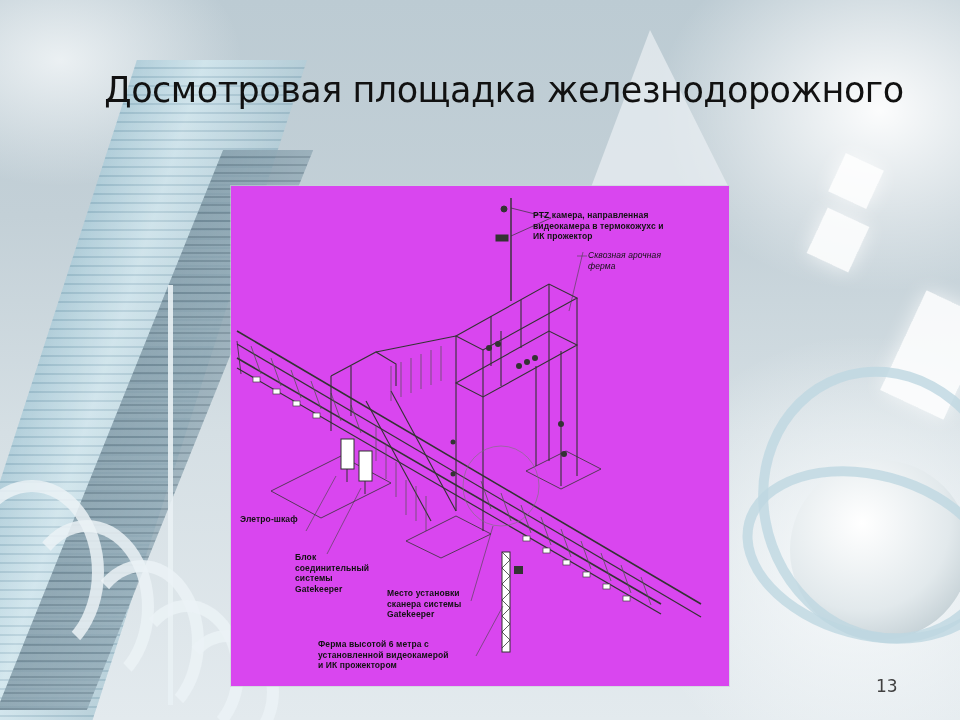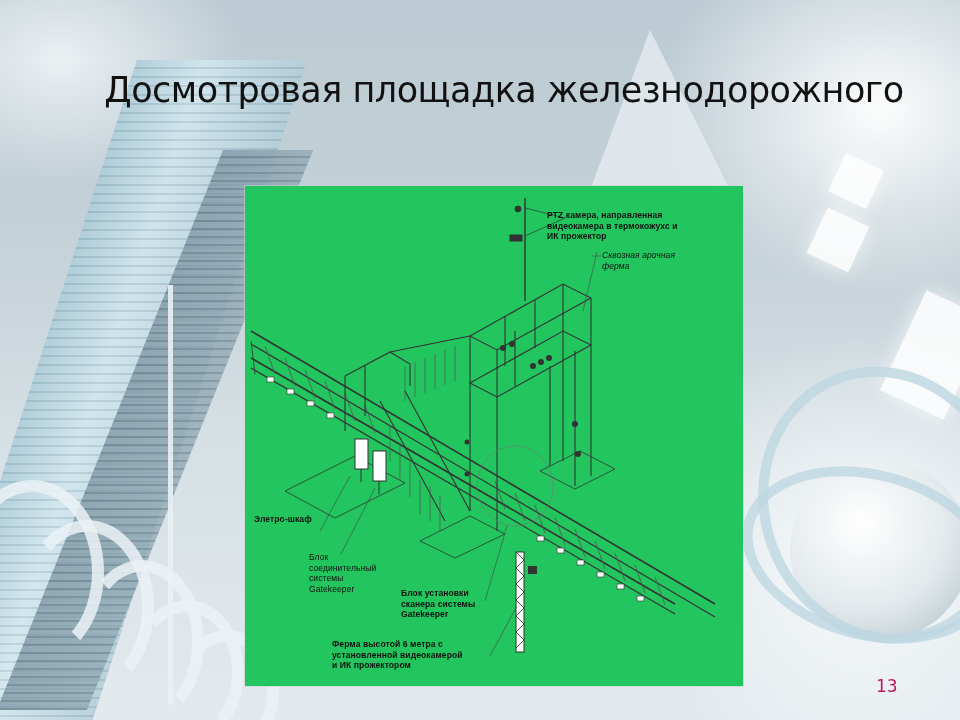--- a/index.html
+++ b/index.html
@@ -52,34 +52,34 @@
   .title {
     position: absolute; left: 0; right: 0; top: 40px;
     text-align: center; color: #111;
     font-family: "DejaVu Sans", sans-serif;
     font-size: 35px; line-height: 54px; font-weight: normal;
     letter-spacing: -0.5px;
   }
   .title span { display: block; padding-left: 48px; }
 
   .figure-panel {
-    position: absolute; left: 245px; top: 186px; width: 498px; height: 500px;
-    background: #22c55e;
+    position: absolute; left: 231px; top: 186px; width: 498px; height: 500px;
+    background: #d946ef;
     box-shadow: 0 0 0 1px rgba(200,210,215,0.6);
   }
   .figure-panel svg { position: absolute; left: 0; top: 0; }
   .lbl {
     position: absolute; font-family: "Liberation Sans", sans-serif;
     font-size: 8.5px; line-height: 10.5px; color: #111; font-weight: bold;
     white-space: pre-line; letter-spacing: 0.1px;
   }
 
   .page-num {
     position: absolute; left: 876px; top: 676px;
-    font-family: "DejaVu Sans", sans-serif; font-size: 17px; color: #be185d;
+    font-family: "DejaVu Sans", sans-serif; font-size: 17px; color: #404040;
   }
 </style>
 </head>
 <body>
 
 <div class="slide-bg">
   <div class="bg-shape tri-light"></div>
   <div class="bg-shape tower-main"></div>
   <div class="bg-shape tower-dark"></div>
   <div class="bg-shape tower-pole"></div>
@@ -223,25 +223,25 @@
       <line x1="272" y1="420" x2="245" y2="470"></line>
     </g>
   </svg>
 
   <div class="lbl" style="left:302px;top:24px;">PTZ камера, направленная
 видеокамера в термокожухс и
 ИК прожектор</div>
   <div class="lbl" style="left:357px;top:64px;font-weight:normal;font-style:italic;">Сквозная арочная
 ферма</div>
   <div class="lbl" style="left:9px;top:328px;text-align:center;">Элетро-шкаф</div>
-  <div class="lbl" style="left:64px;top:366px;font-weight:normal;">Блок
+  <div class="lbl" style="left:64px;top:366px;font-weight:bold;">Блок
 соединительный
 системы
 Gatekeeper</div>
-  <div class="lbl" style="left:156px;top:402px;">Блок установки
+  <div class="lbl" style="left:156px;top:402px;">Место установки
 сканера системы
 Gatekeeper</div>
   <div class="lbl" style="left:87px;top:453px;">Ферма высотой 6 метра с
 установленной видеокамерой
 и ИК прожектором</div>
 </div>
 
 <div class="page-num">13</div>
 
 </body></html>

